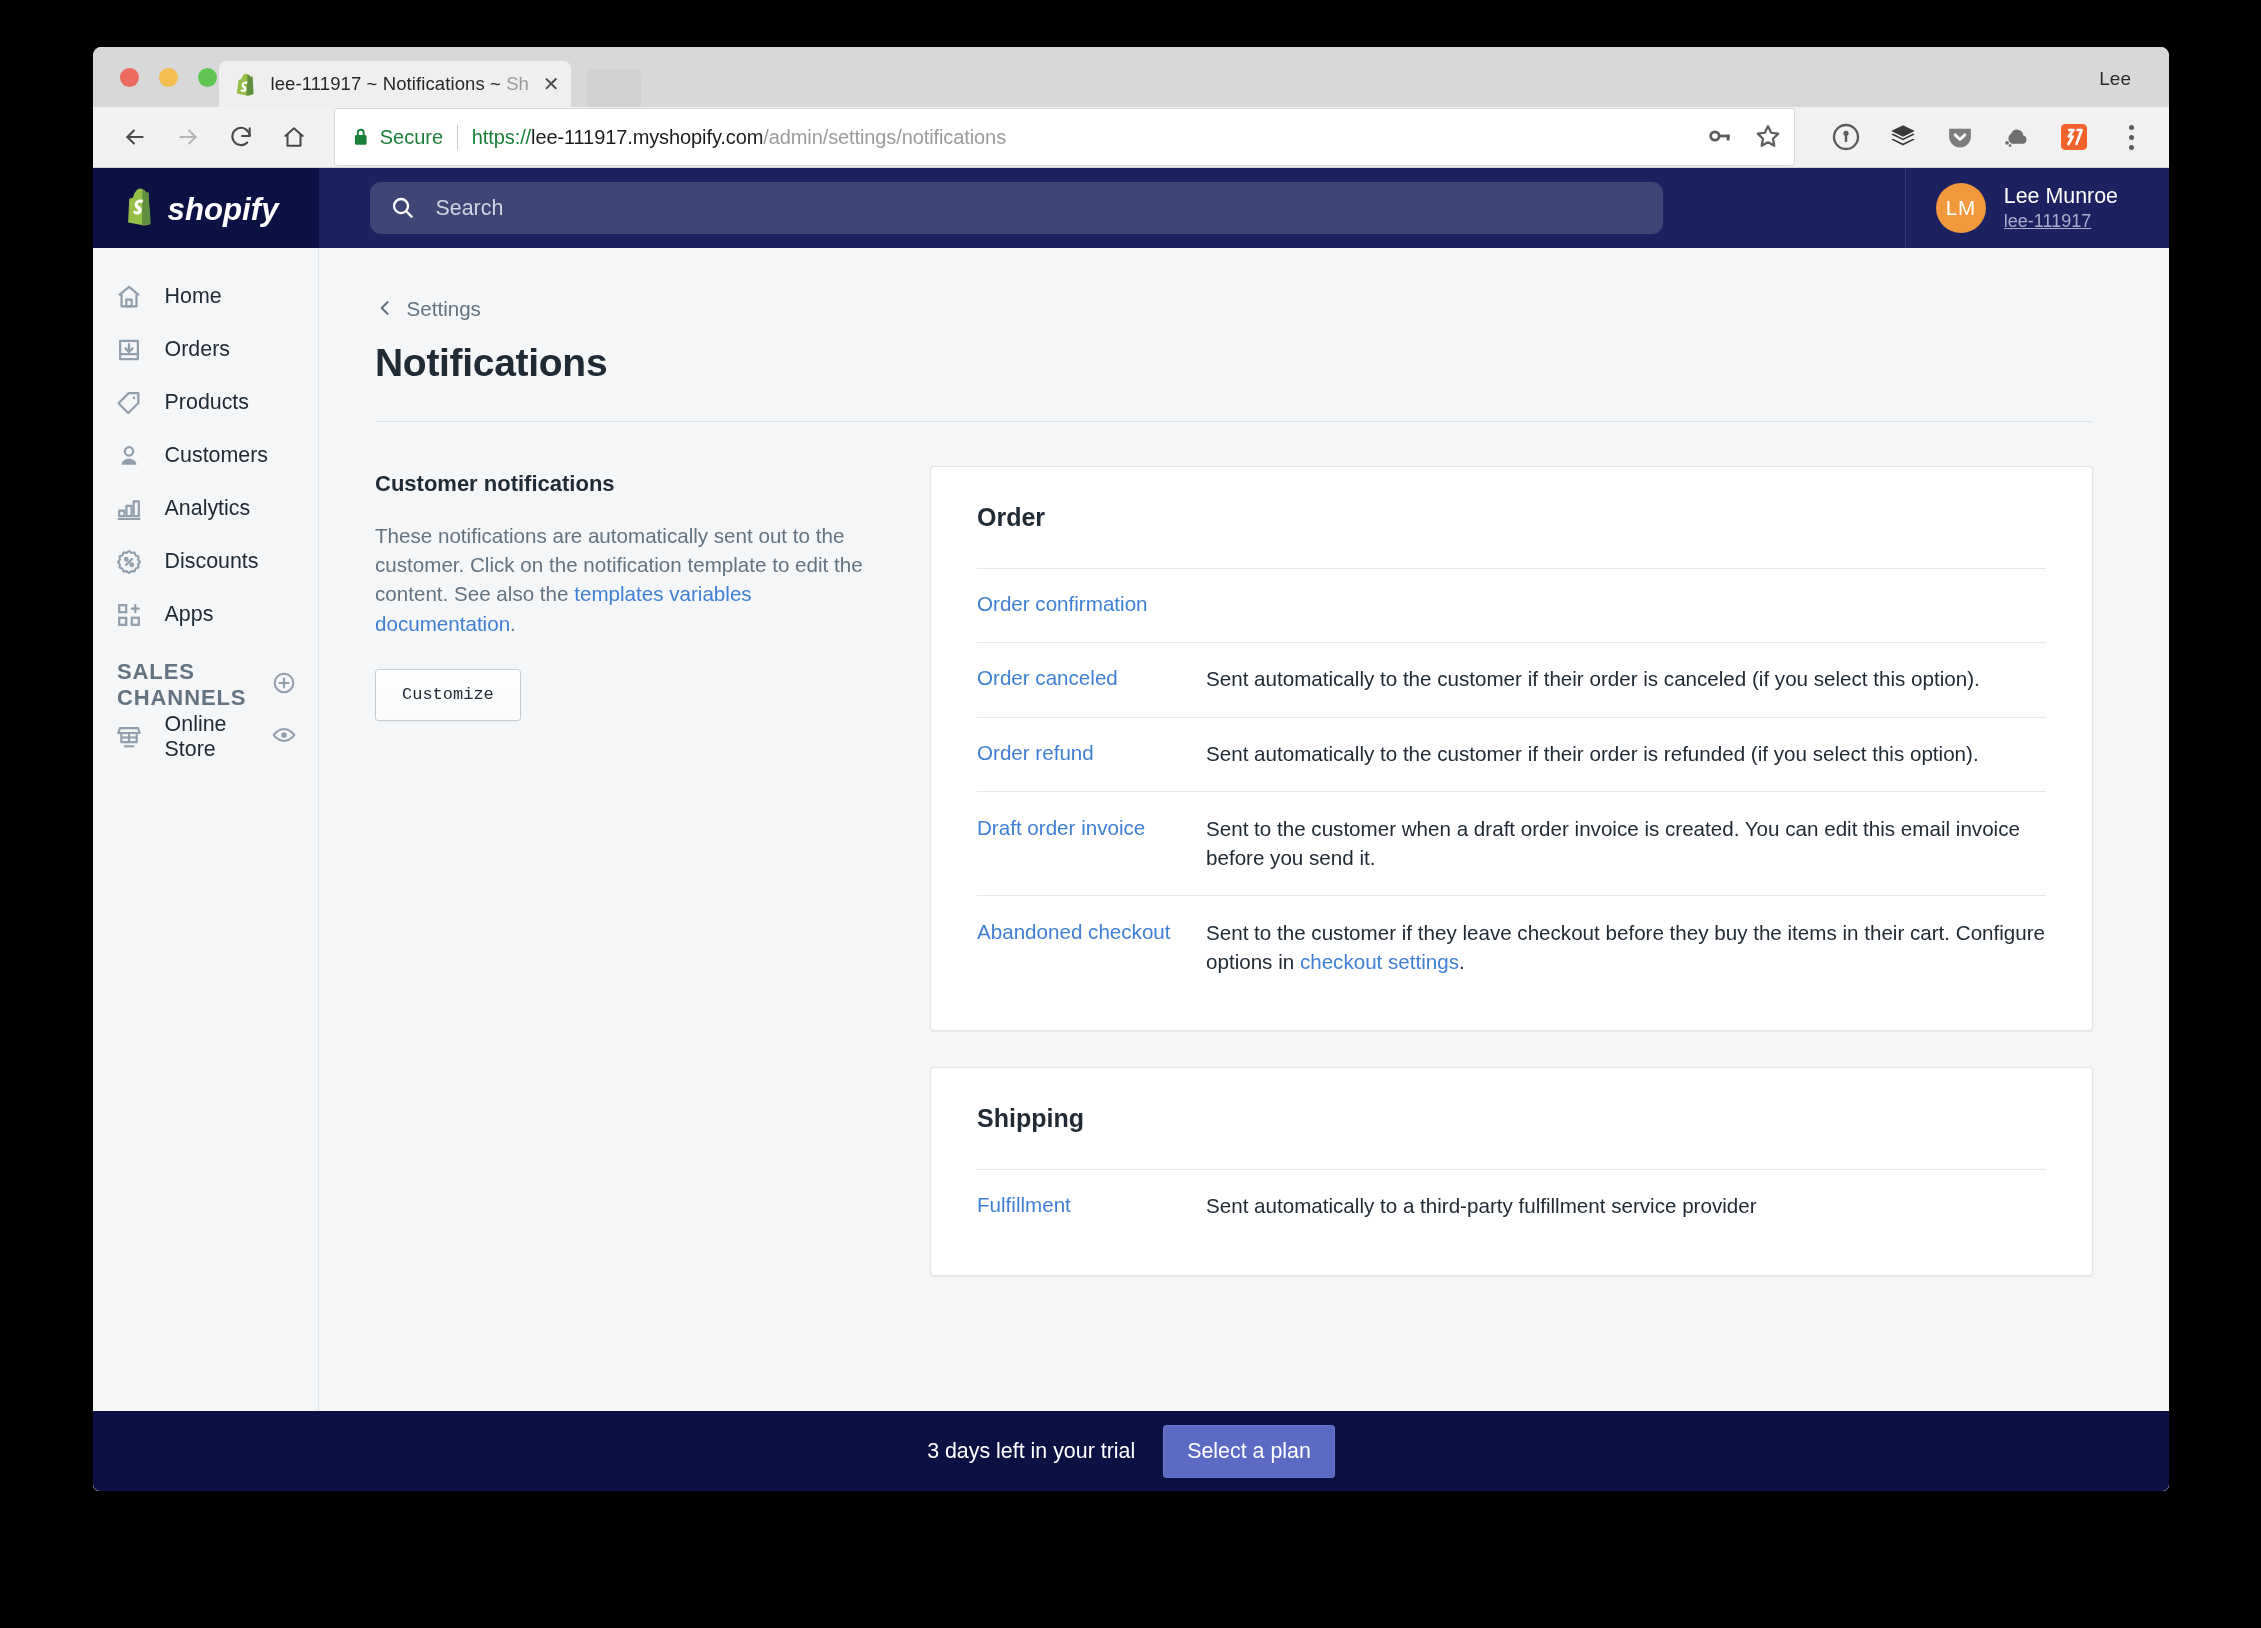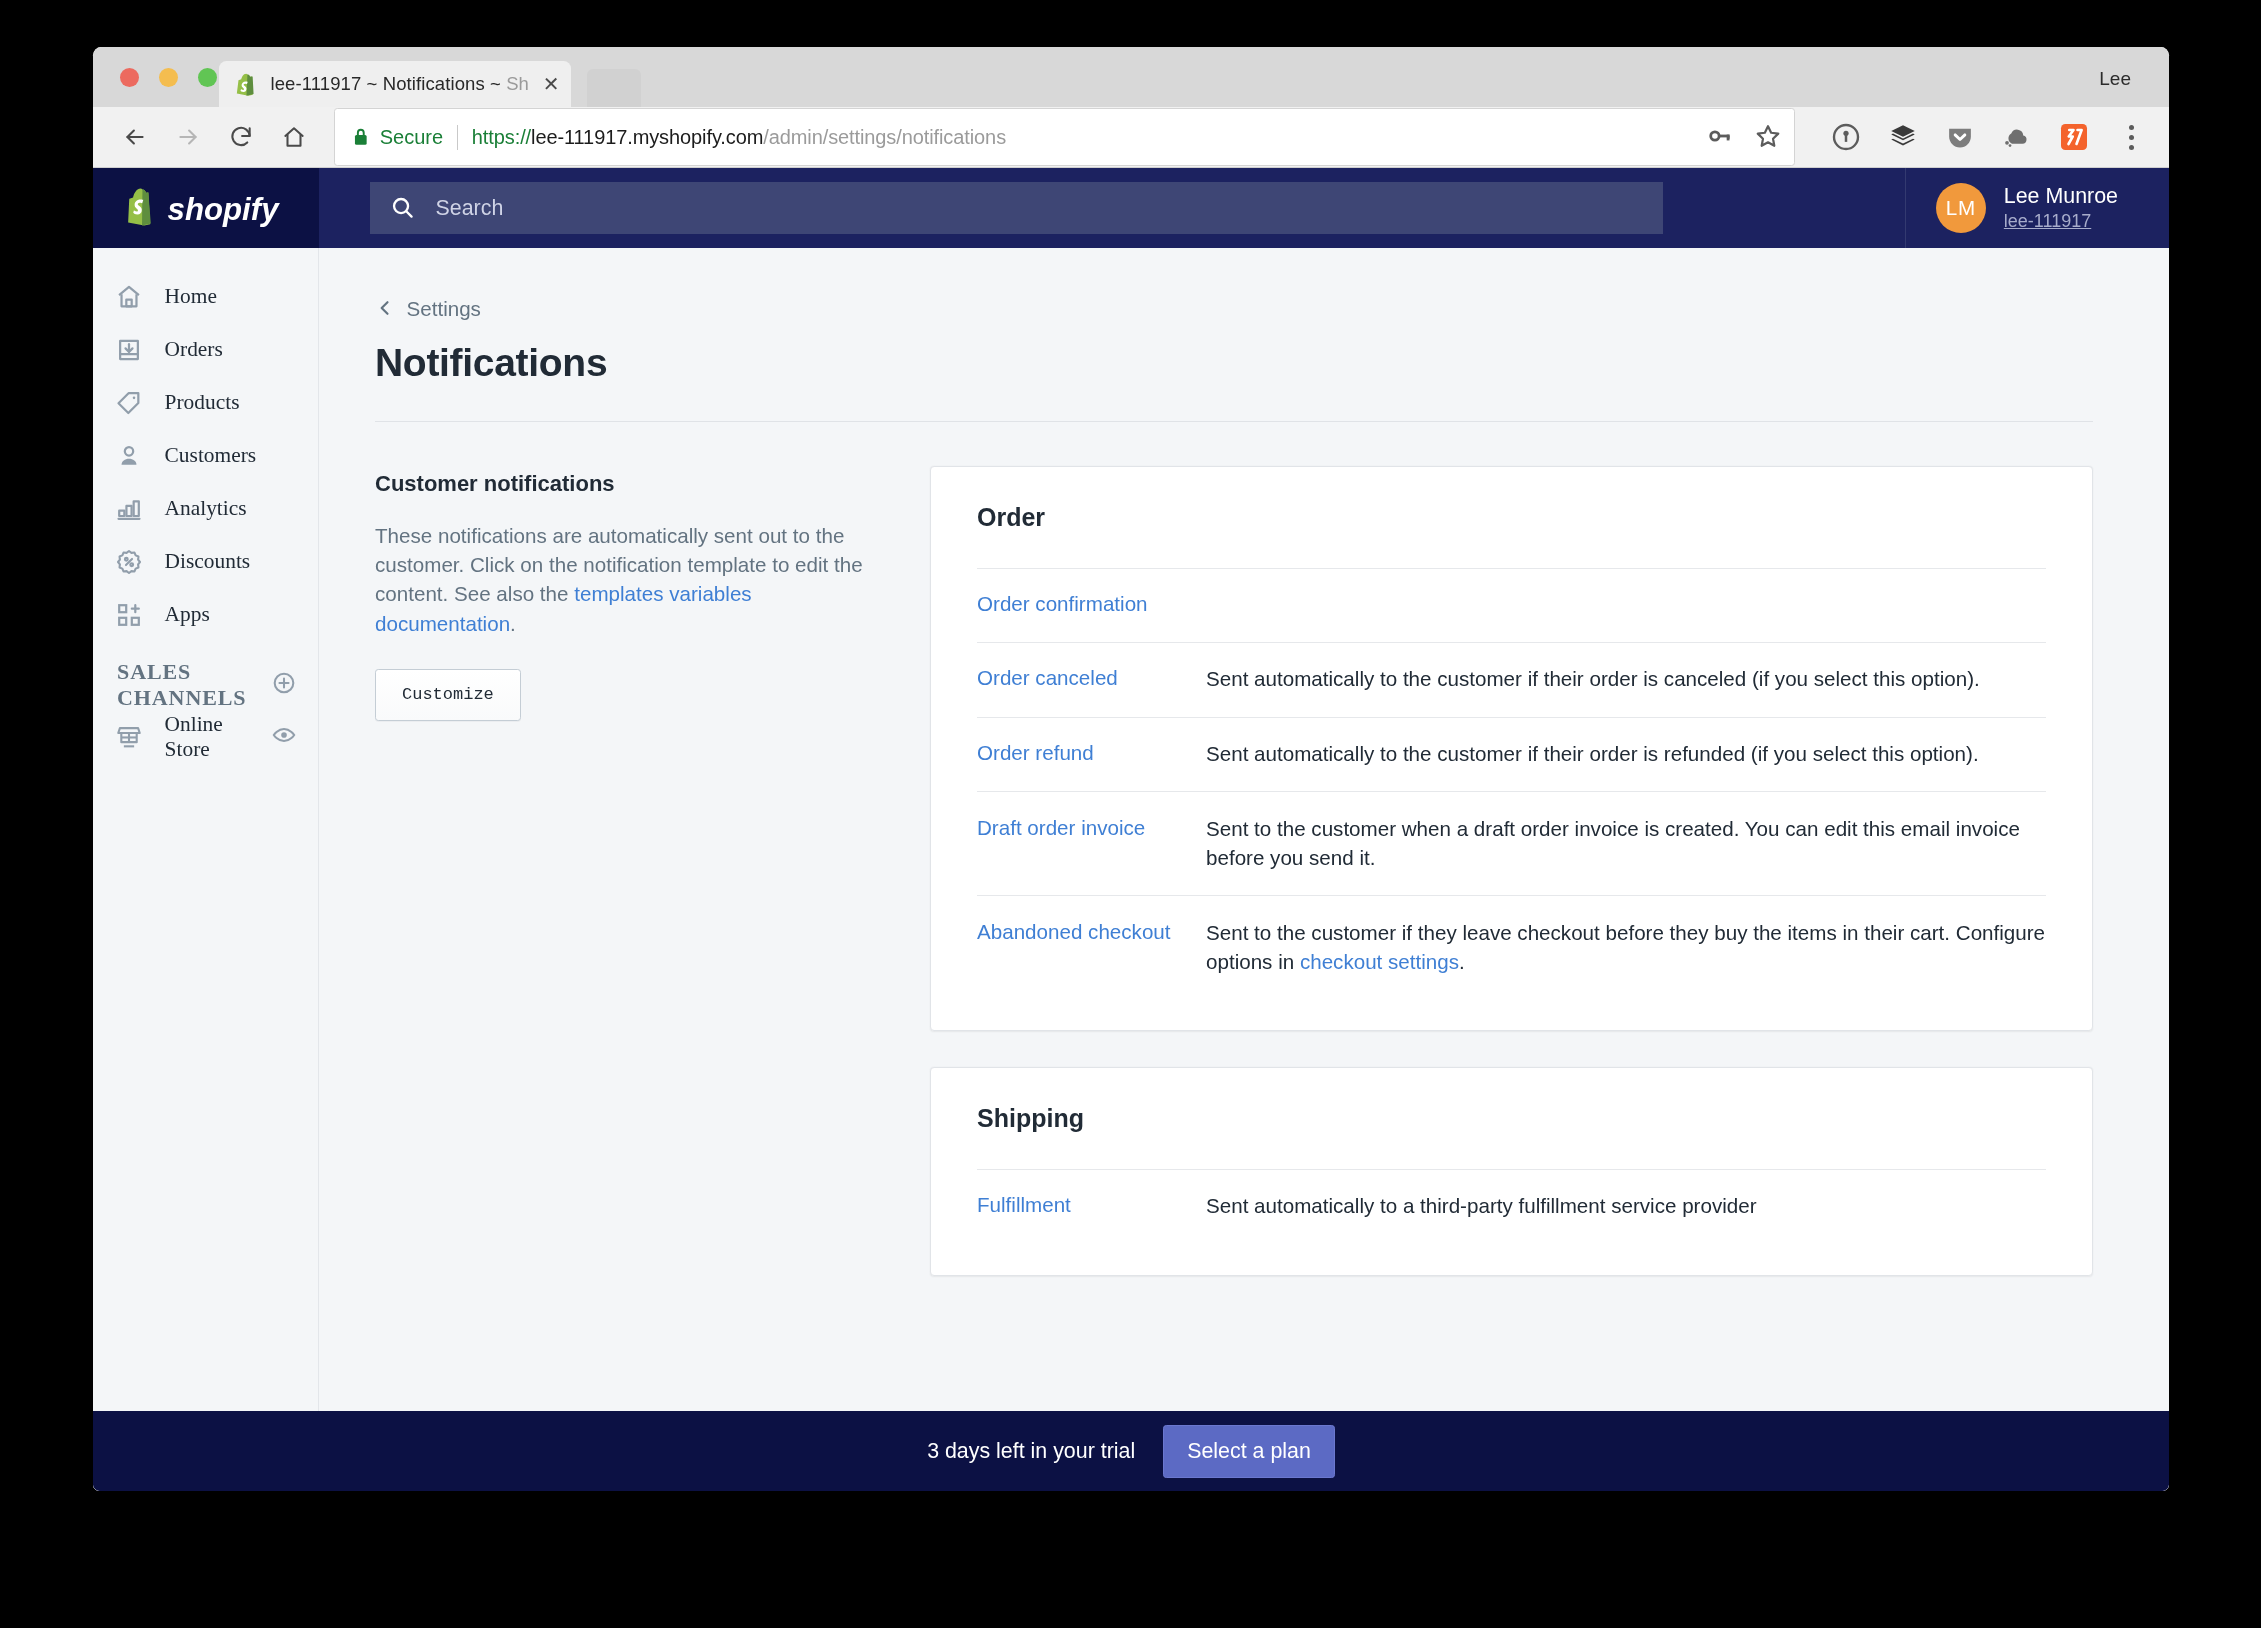--- a/index.html
+++ b/index.html
@@ -133,21 +133,21 @@
     padding-left: 35px;
     background: #0c1144;
     flex: 0 0 226px;
   }
   .brand svg { display: block; }
   .search-wrap { flex: 1 1 auto; display: flex; align-items: center; padding: 0 33px 0 51px; }
   .searchbox {
     width: 100%; max-width: 1293px;
     height: 52px;
     background: #3e4675;
-    border-radius: 0;
+    border-radius: 11px;
     display: flex; align-items: center;
     padding: 0 20px;
   }
   .search-icon { width: 25.5px; height: 25.5px; margin-right: 20px; flex: 0 0 auto; }
   .search-placeholder { font-size: 21.4px; color: #cfd3e6; }
 
   .user {
     flex: 0 0 auto;
     height: 100%;
     display: flex; align-items: center;
@@ -170,21 +170,21 @@
   .body-split { display: flex; height: calc(100% - 80px); }
 
   
   .sidebar {
     width: 226px; flex: 0 0 226px;
     background: #f4f6f8;
     border-right: 0.8px solid #e3e6ea;
     position: relative;
     display: flex; flex-direction: column;
   }
-  .nav { padding-top: 22px; font-family: Liberation Serif, serif; }
+  .nav { padding-top: 22px; }
   .nav-item {
     display: flex; align-items: center;
     height: 53px;
     padding-left: 20.6px;
   }
   .nav-icon { width: 31px; flex: 0 0 31px; display: flex; align-items: center; justify-content: center; margin-right: 20px; }
   .nav-label { font-size: 21.4px; color: #212b36; }
 
   .section-head {
     display: flex; align-items: center;

